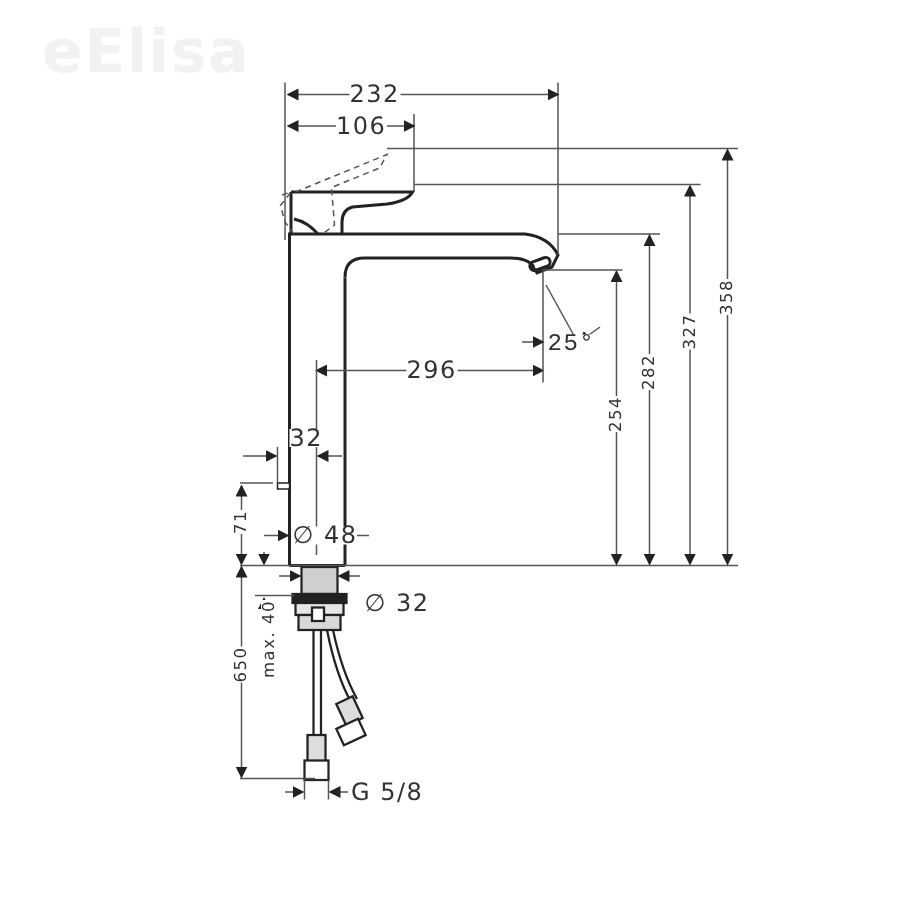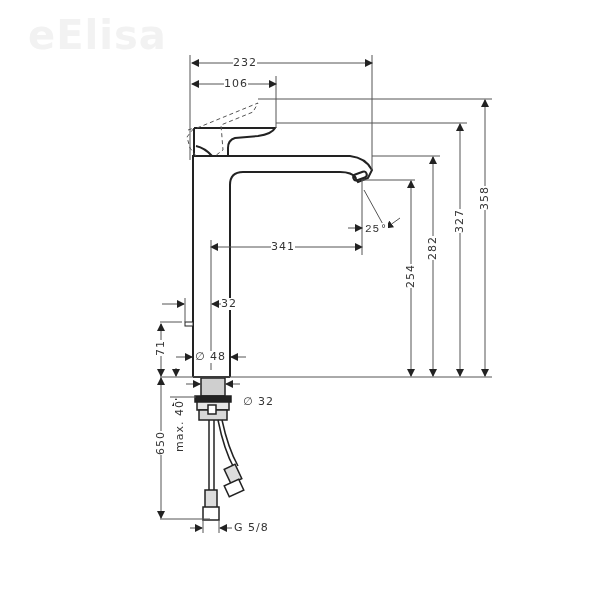--- a/index.html
+++ b/index.html
@@ -1,18 +1,18 @@
 <!DOCTYPE html>
 <html><head>
 <meta charset="utf-8">
 <style>
   html, body { margin:0; padding:0; background:#ffffff; }
   body { width:600px; height:600px; position:relative; overflow:hidden; font-family:"Liberation Sans", sans-serif; }
   #canvas { position:absolute; left:0; top:0; width:600px; height:600px; }
-  .lbl { position:absolute; font-family:"DejaVu Sans", sans-serif; font-size:11px; color:#333; background:#fff; line-height:12px; white-space:nowrap; letter-spacing:1px; }
+  .lbl { position:absolute; font-family:"DejaVu Sans", sans-serif; font-size:16px; color:#333; background:#fff; line-height:12px; white-space:nowrap; letter-spacing:1px; }
   .vlbl { position:absolute; font-family:"DejaVu Sans", sans-serif; font-size:11px; color:#333; background:#fff; line-height:12px; white-space:nowrap; transform:rotate(-90deg); transform-origin:center center; letter-spacing:1px; }
   .watermark { position:absolute; left:28px; top:12px; font-family:"DejaVu Sans", sans-serif; font-weight:bold; font-size:40px; color:#f2f2f2; letter-spacing:1px; }
 </style>
 </head>
 <body>
 
 <div class="watermark">eElisa</div>
 
 <svg id="canvas" viewBox="0 0 600 600" xmlns="http://www.w3.org/2000/svg">
   <defs>
@@ -122,23 +122,23 @@
 
     <line x1="190" y1="528" x2="202" y2="528" marker-end="url(#ar)"></line>
     <line x1="232" y1="528" x2="220" y2="528" marker-end="url(#ar)"></line>
     <line x1="203" y1="520" x2="203" y2="533"></line>
     <line x1="219" y1="520" x2="219" y2="533"></line>
   </g>
 </svg>
 
 <div class="lbl" style="left:233px; top:57px;">232</div>
 <div class="lbl" style="left:224px; top:78px;">106</div>
-<div class="lbl" style="left:271px; top:241px;">341</div>
+<div class="lbl" style="left:271px; top:241px;">296</div>
 <div class="lbl" style="left:365px; top:223px;font-family:Liberation Mono, monospace;">25°</div>
-<div class="lbl" style="left:193px; top:298px;margin-left:28px;">32</div>
+<div class="lbl" style="left:193px; top:286px;">32</div>
 <div class="lbl" style="left:195px; top:351px;">∅ 48</div>
 <div class="lbl" style="left:243px; top:396px;">∅ 32</div>
 <div class="vlbl" style="left:473px; top:192px;">358</div>
 <div class="vlbl" style="left:448px; top:215px;">327</div>
 <div class="vlbl" style="left:421px; top:242px;">282</div>
 <div class="vlbl" style="left:399px; top:270px;">254</div>
 <div class="vlbl" style="left:153px; top:342px;">71</div>
 <div class="vlbl" style="left:154px; top:420px;">max. 40</div>
 <div class="vlbl" style="left:149px; top:437px;">650</div>
 <div class="lbl" style="left:234px; top:522px;">G 5/8</div>

